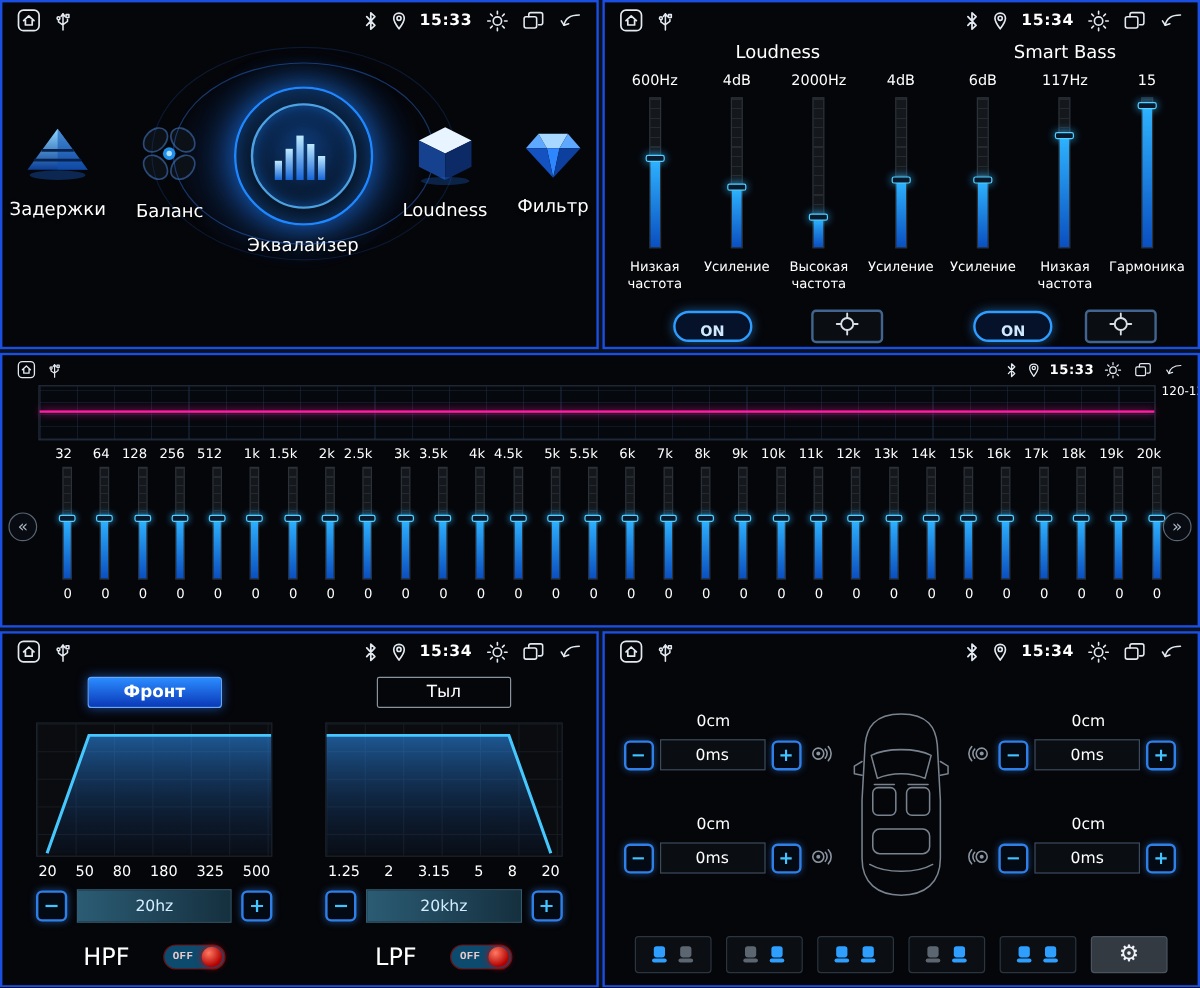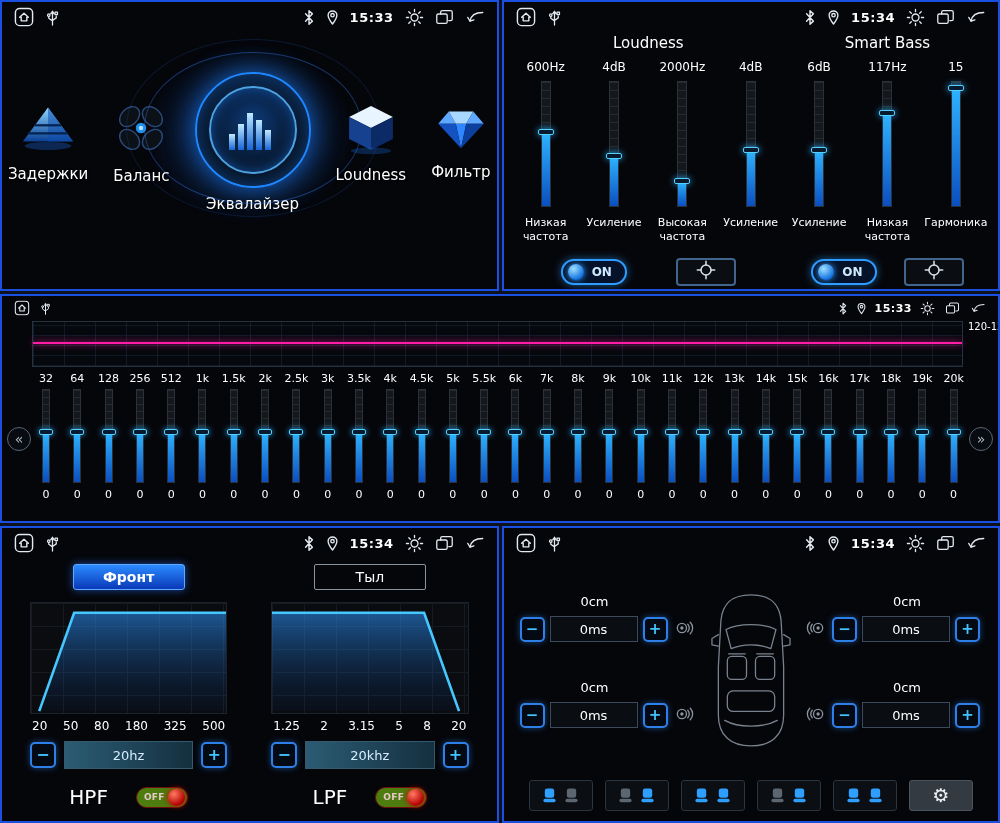--- a/index.html
+++ b/index.html
@@ -57,37 +57,37 @@
   .ld-slider{display:flex;flex-direction:column;align-items:center;width:64px;}
   .ld-value{font-size:12px;margin-bottom:7px;white-space:nowrap;}
   .ld-track{position:relative;width:10px;height:126px;background:#14181d;border:1px solid #2a3139;
       background-image:repeating-linear-gradient(to bottom,rgba(255,255,255,.08) 0 1px,transparent 1px 8px);}
   .ld-fill{position:absolute;left:0;right:0;bottom:0;background:linear-gradient(to top,#0a4fc0,#2fb4ff);}
   .ld-thumb{position:absolute;left:-4px;width:16px;height:6px;border-radius:2px;background:#0a1a2e;
       border:1px solid #52d0ff;box-shadow:0 0 7px rgba(47,180,255,.9);}
   .ld-label{font-size:11px;margin-top:9px;text-align:center;line-height:1.3;min-height:28px;}
   .ld-controls{display:flex;justify-content:space-evenly;align-items:center;margin-top:10px;height:34px;}
   .toggle-on{display:flex;align-items:center;gap:8px;width:66px;height:26px;border-radius:13px;
-      border:2px solid #2f9dff;background:#05122a;box-shadow:0 0 9px rgba(47,157,255,.55);padding:0 5px;}
+      border:2px solid #2f9dff;background:#05122a;box-shadow:0 0 9px rgba(47,157,255,.55);padding:0 5px;flex-direction:column;}
   .toggle-knob{width:16px;height:16px;border-radius:50%;
       background:radial-gradient(circle at 35% 30%,#9fe0ff,#1272e0 70%);box-shadow:0 0 6px #2f9dff;}
   .toggle-label{font-size:12px;font-weight:bold;color:#cfeaff;}
   .btn-target{width:60px;height:28px;border:2px solid #41658e;border-radius:4px;background:#0a0d12;
       display:flex;align-items:center;justify-content:center;}
   .btn-target svg *{fill:none;stroke:#d7dee6;stroke-width:1.7;stroke-linecap:round;}
 
   
   .eq-graph-wrap{display:flex;align-items:stretch;margin:1px 10px 0 30px;gap:5px;height:46px;}
   .eq-graph{position:relative;flex:1;border:1px solid #26303e;background-color:#05080d;
       background-image:repeating-linear-gradient(90deg,rgba(40,60,90,.35) 0 1px,transparent 1px 31px),
                        repeating-linear-gradient(0deg,rgba(40,60,90,.3) 0 1px,transparent 1px 10px);}
   .eq-zero-line{position:absolute;left:0;right:0;top:46%;height:2px;background:#ff1ca6;box-shadow:0 0 7px #ff1ca6;}
   .eq-scale{width:20px;display:flex;justify-content:space-between;font-size:10px;line-height:1;padding:1px 0;}
   .eq-bands{display:flex;justify-content:space-between;padding:5px 30px 0;}
-  .band{display:flex;flex-direction:column;align-items:center;width:28px;}
+  .band{display:flex;flex-direction:column;align-items:flex-end;width:28px;}
   .band-freq{font-size:11px;margin-bottom:4px;white-space:nowrap;}
   .band-track{position:relative;width:8px;height:94px;background:#14181d;border:1px solid #2a3139;
       background-image:repeating-linear-gradient(to bottom,rgba(255,255,255,.08) 0 1px,transparent 1px 7px);}
   .band-fill{position:absolute;left:0;right:0;bottom:0;background:linear-gradient(to top,#0a4fc0,#2fb4ff);}
   .band-thumb{position:absolute;left:-4px;width:14px;height:6px;border-radius:2px;background:#0a1a2e;
       border:1px solid #52d0ff;box-shadow:0 0 6px rgba(47,180,255,.9);}
   .band-value{font-size:11px;margin-top:5px;}
   .eq-nav{position:absolute;top:58%;width:24px;height:24px;border-radius:50%;border:1px solid #5a6674;
       background:rgba(10,14,20,.7);color:#aab6c2;font-size:14px;line-height:22px;text-align:center;z-index:3;}
   .eq-nav.left{left:5px;}
@@ -105,22 +105,22 @@
       background-size:32px 23px;}
   .flt-graph svg{position:absolute;inset:0;width:100%;height:100%;}
   .flt-axis{display:flex;justify-content:space-between;font-size:12px;padding:5px 2px 0;}
   .flt-slider{display:flex;align-items:center;gap:8px;margin-top:8px;}
   .btn-step{width:26px;height:26px;border:2px solid #2f7fe8;border-radius:5px;background:#040a14;color:#41c4ff;
       font-size:16px;font-weight:bold;line-height:1;box-shadow:0 0 6px rgba(47,127,232,.5);}
   .flt-valuebox{flex:1;height:28px;background:linear-gradient(90deg,#2b5c74,#15303f);border:1px solid #33596e;
       color:#d5ecff;font-size:13px;display:flex;align-items:center;justify-content:center;}
   .flt-onoff{display:flex;align-items:center;justify-content:center;gap:28px;margin-top:16px;}
   .flt-name{font-size:20px;}
-  .toggle-off{width:52px;height:21px;border-radius:11px;background:#4d7c0f;border:1px solid #6e0f0f;
-      display:flex;align-items:center;justify-content:space-between;padding:0 2px 0 7px;}
+  .toggle-off{width:52px;height:21px;border-radius:11px;background:#0c4a6e;border:1px solid #6e0f0f;
+      display:flex;align-items:center;justify-content:space-between;padding:0 2px 0 7px;font-family:Liberation Mono, monospace;}
   .off-text{font-size:9px;color:#e8c9c9;font-weight:bold;letter-spacing:.3px;}
   .off-knob{width:17px;height:17px;border-radius:50%;
       background:radial-gradient(circle at 35% 30%,#ff7a62,#b30000 70%);box-shadow:0 0 6px #d40000;}
 
   
   .dly-body{position:relative;height:222px;}
   .car-svg{position:absolute;left:50%;top:26px;transform:translateX(-50%);}
   .car-svg *{fill:none;stroke:#79838f;stroke-width:2;stroke-linecap:round;stroke-linejoin:round;}
   .speaker{position:absolute;}
   .speaker svg *{fill:none;stroke:#8a94a0;stroke-width:1.6;stroke-linecap:round;}

